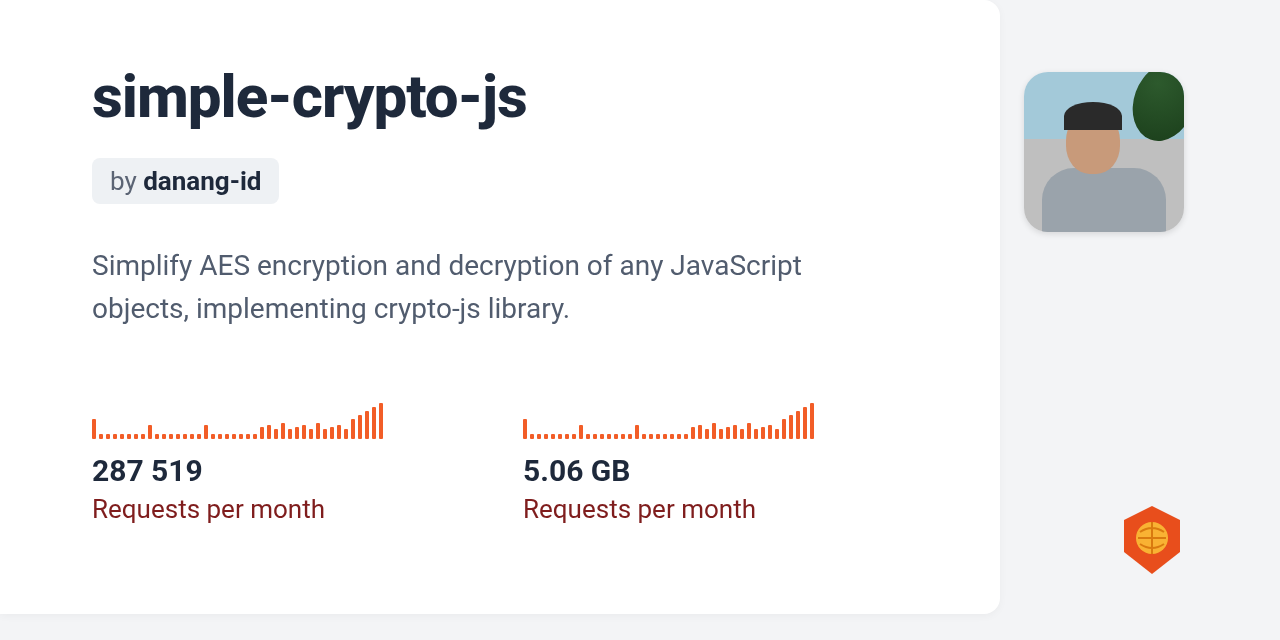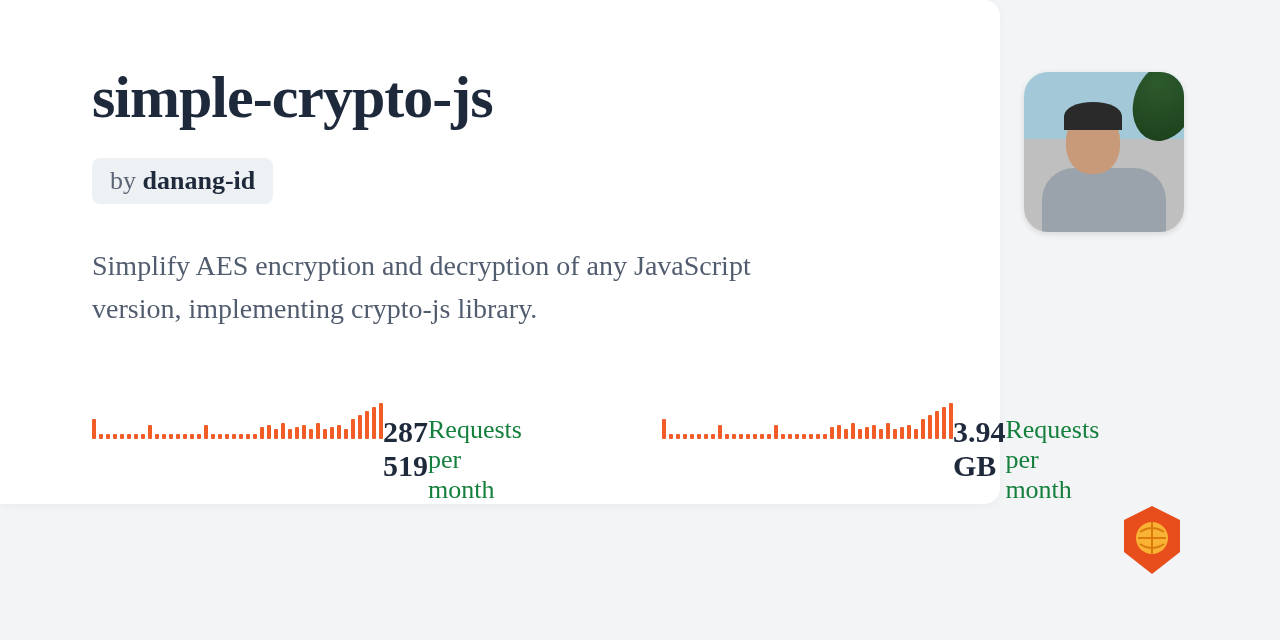--- a/index.html
+++ b/index.html
@@ -9,26 +9,25 @@
     font-family: -apple-system, BlinkMacSystemFont, 'Segoe UI', Roboto, sans-serif;
     background: #f3f4f6;
     position: relative;
     overflow: hidden;
   }
   .card {
     position: absolute;
     left: 0;
     top: 0;
     width: 1000px;
-    height: 504px;
+    height: 614px;
     background: #fff;
     border-radius: 0 16px 16px 0;
     box-shadow: 0 2px 8px rgba(0,0,0,0.04);
     padding: 64px 48px 0 92px;
-    font-family: Liberation Serif, serif;
   }
   .title {
     font-size: 60px;
     font-weight: 800;
     color: #1e293b;
     letter-spacing: -1px;
     line-height: 1.1;
   }
   .chips {
     margin-top: 28px;
@@ -48,43 +47,43 @@
     font-size: 28px;
     line-height: 1.55;
     color: #515c6e;
     max-width: 740px;
   }
   .stats {
     margin-top: 70px;
     display: flex;
     gap: 140px;
   }
-  .stat { display: flex; }
+  .stat { display: flex; flex-direction: column; }
   .spark {
     display: flex;
     align-items: flex-end;
     height: 38px;
     gap: 3px;
   }
   .spark span {
     display: block;
     width: 4px;
     background: #f25d27;
     border-radius: 1px;
   }
   .stat-value {
     margin-top: 14px;
     font-size: 30px;
     font-weight: 700;
     color: #1e293b;
   }
   .stat-label {
-    margin-top: 14px;
+    margin-top: 6px;
     font-size: 26px;
-    color: #15803d;
+    color: #7f1d1d;
   }
   .avatar {
     position: absolute;
     right: 96px;
     top: 72px;
     width: 160px;
     height: 160px;
     border-radius: 24px;
     background: linear-gradient(180deg, #a3c9d9 0%, #a3c9d9 42%, #bfbfbf 42%, #bfbfbf 100%);
     box-shadow: 0 2px 6px rgba(0,0,0,0.12);
@@ -133,21 +132,21 @@
 
 <div class="card">
   <h1 class="title">simple-crypto-js</h1>
 
   <div class="chips">
     <div class="chip">
       <span>by </span><strong>danang-id</strong>
     </div>
   </div>
 
-  <p class="desc">Simplify AES encryption and decryption of any JavaScript version, implementing crypto-js library.</p>
+  <p class="desc">Simplify AES encryption and decryption of any JavaScript objects, implementing crypto-js library.</p>
 
   <div class="stats">
     <div class="stat">
       <div class="spark">
           <span style="height: 20px;"></span>
           <span style="height: 5px;"></span>
           <span style="height: 5px;"></span>
           <span style="height: 5px;"></span>
           <span style="height: 5px;"></span>
           <span style="height: 5px;"></span>
@@ -229,21 +228,21 @@
           <span style="height: 10px;"></span>
           <span style="height: 12px;"></span>
           <span style="height: 14px;"></span>
           <span style="height: 10px;"></span>
           <span style="height: 20px;"></span>
           <span style="height: 24px;"></span>
           <span style="height: 28px;"></span>
           <span style="height: 32px;"></span>
           <span style="height: 36px;"></span>
         </div>
-      <div class="stat-value">3.94 GB</div>
+      <div class="stat-value">5.06 GB</div>
       <div class="stat-label">Requests per month</div>
     </div>
   </div>
 </div>
 
 <div class="avatar">
   <div class="body"></div>
   <div class="head"></div>
   <div class="hair"></div>
 </div>

